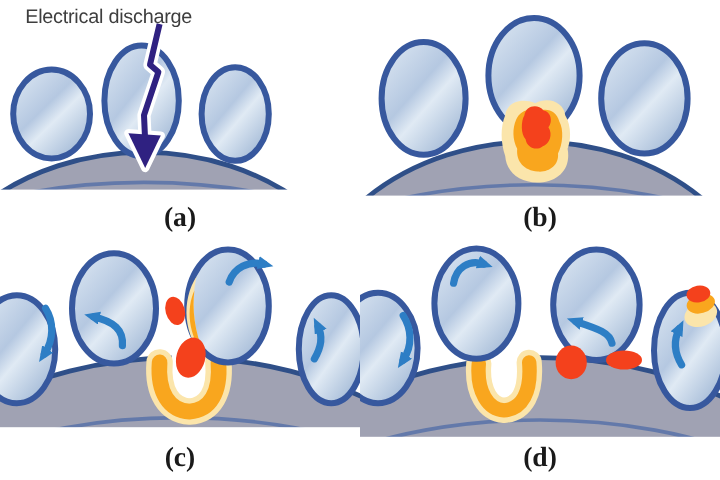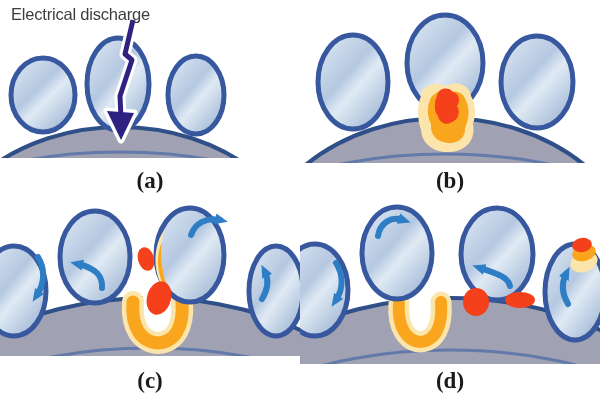--- a/index.html
+++ b/index.html
@@ -3,21 +3,21 @@
 <meta charset="utf-8">
 <style>
   html,body{margin:0;padding:0;background:#fff;}
   .figure{position:relative;width:600px;height:400px;background:var(--background,#fff);overflow:hidden;
           font-family:"Liberation Sans",sans-serif;}
   .panel{position:absolute;width:300px;height:200px;}
   .panel-a{left:0;top:0}.panel-b{left:300px;top:0}.panel-c{left:0;top:200px}.panel-d{left:300px;top:200px}
   .panel svg{position:absolute;left:0;top:0;display:block}
   .panel-label{position:absolute;top:168px;left:0;right:0;text-align:center;
                font:700 23px "Liberation Serif",serif;color:var(--label-text,#1a1a1a);}
-  .annotation{position:absolute;left:11px;top:5px;font-size:16.5px;letter-spacing:-0.2px;
+  .annotation{position:absolute;left:21px;top:5px;font-size:16.5px;letter-spacing:-0.2px;
               color:var(--annotation-text,#3e3e3e);}
   
   .dome{fill:var(--substrate-fill);stroke:var(--substrate-border);stroke-width:4;}
   .inner-arc{fill:none;stroke:var(--substrate-inner-line);stroke-width:3;opacity:.85;}
   .particle{fill:url(#pgrad);stroke:var(--particle-border);stroke-width:5;}
   .g1{stop-color:var(--particle-fill-light);} .g2{stop-color:var(--particle-fill-mid);}
   .g3{stop-color:var(--particle-fill-light);} .g4{stop-color:var(--particle-fill-dark);}
   .melt-outer{fill:var(--melt-outer);} .melt-mid{fill:var(--melt-mid);} .melt-core{fill:var(--melt-core);}
   .u-outer{fill:none;stroke:var(--melt-outer);stroke-linecap:round;}
   .u-mid{fill:none;stroke:var(--melt-mid);stroke-linecap:round;}

